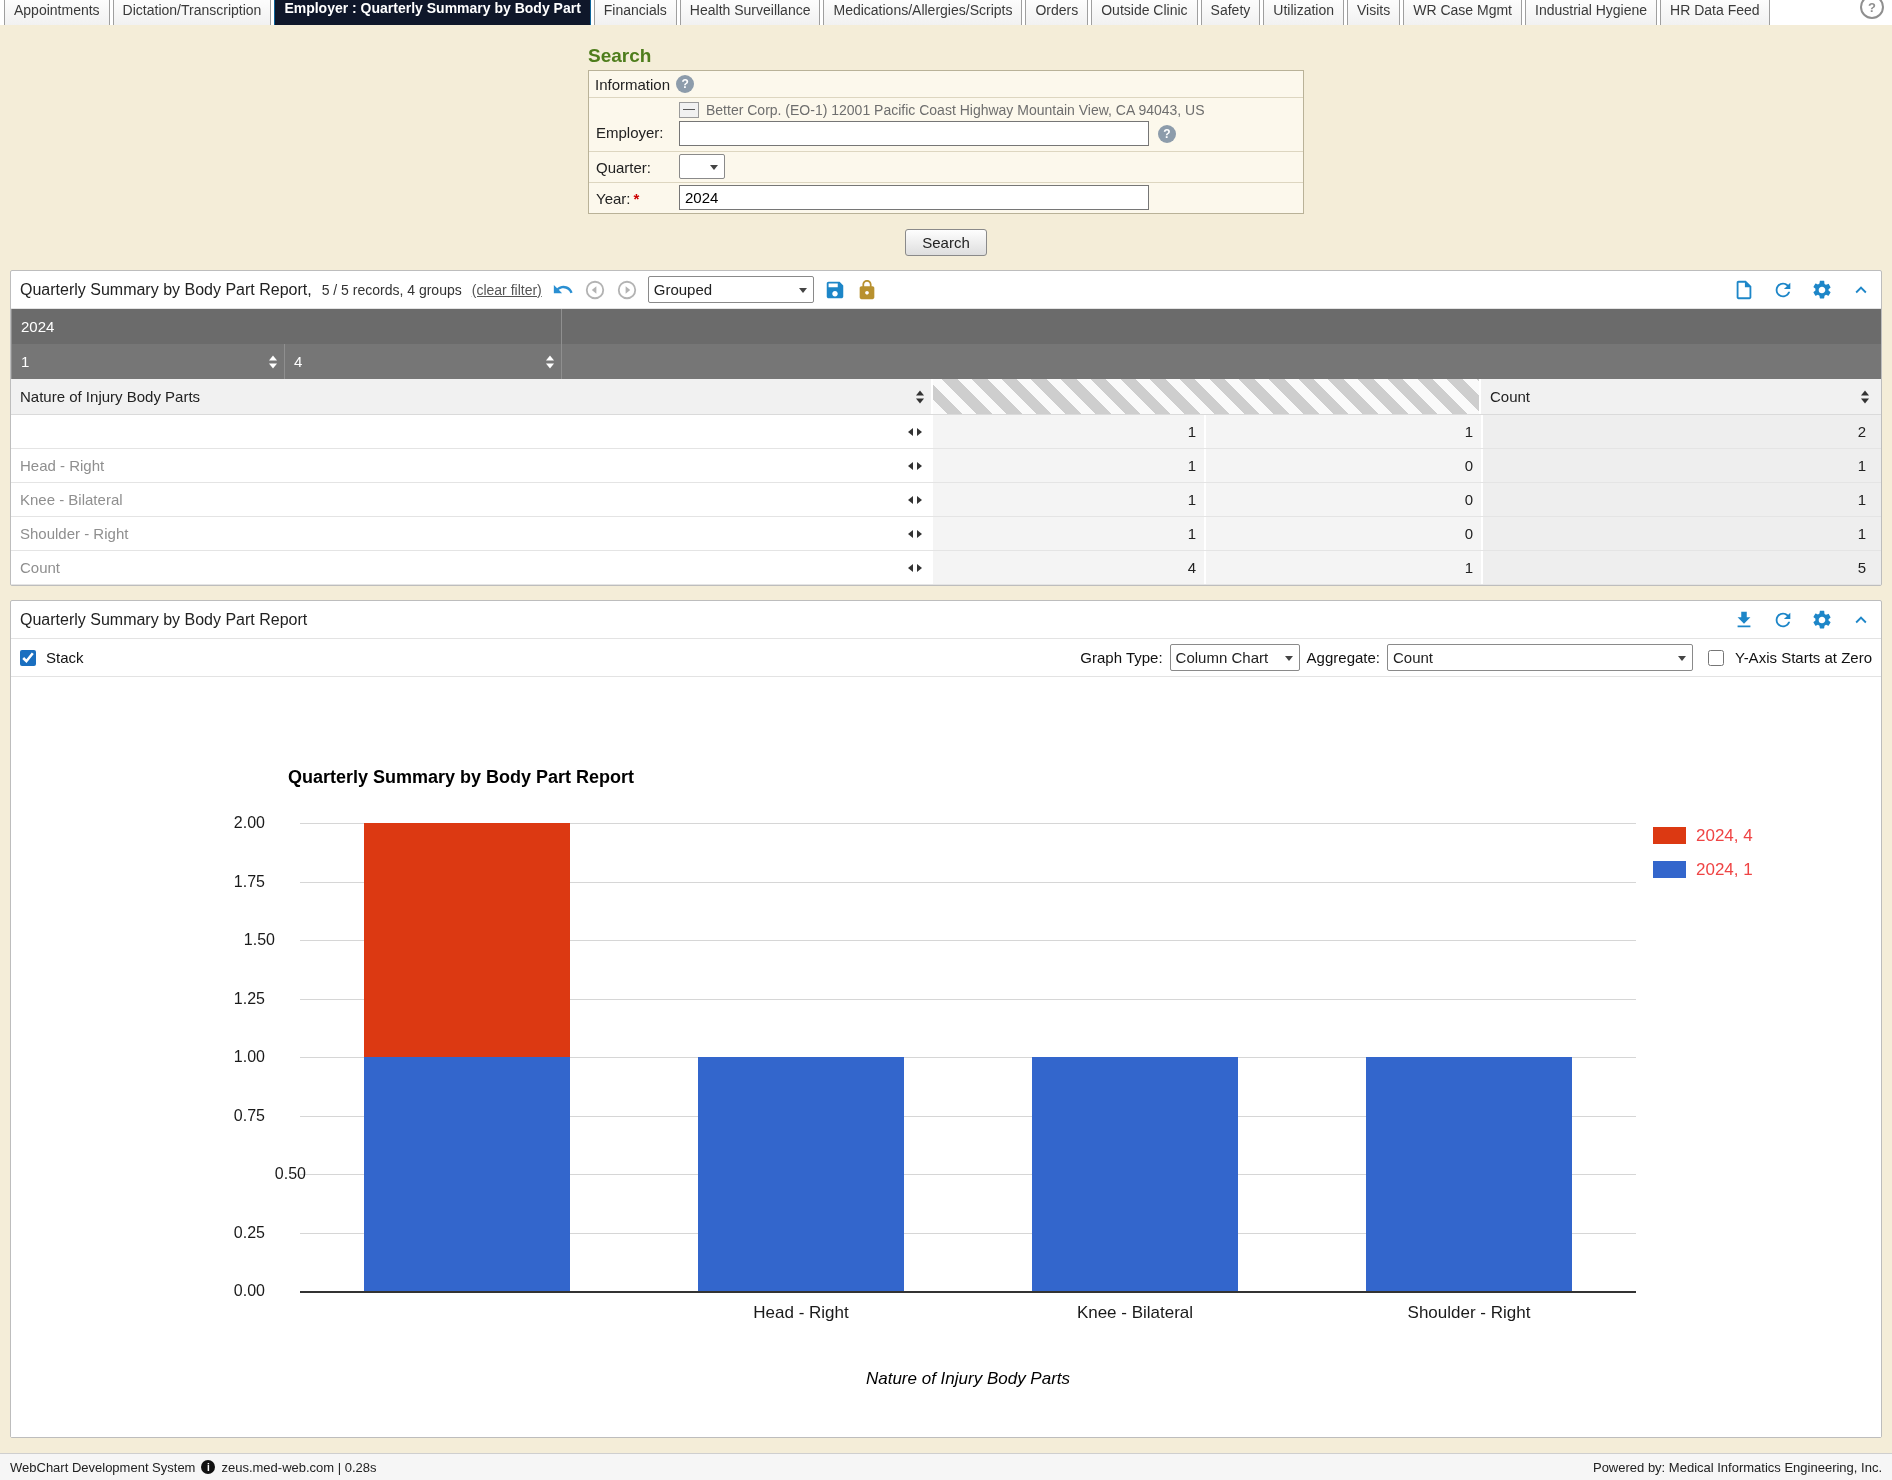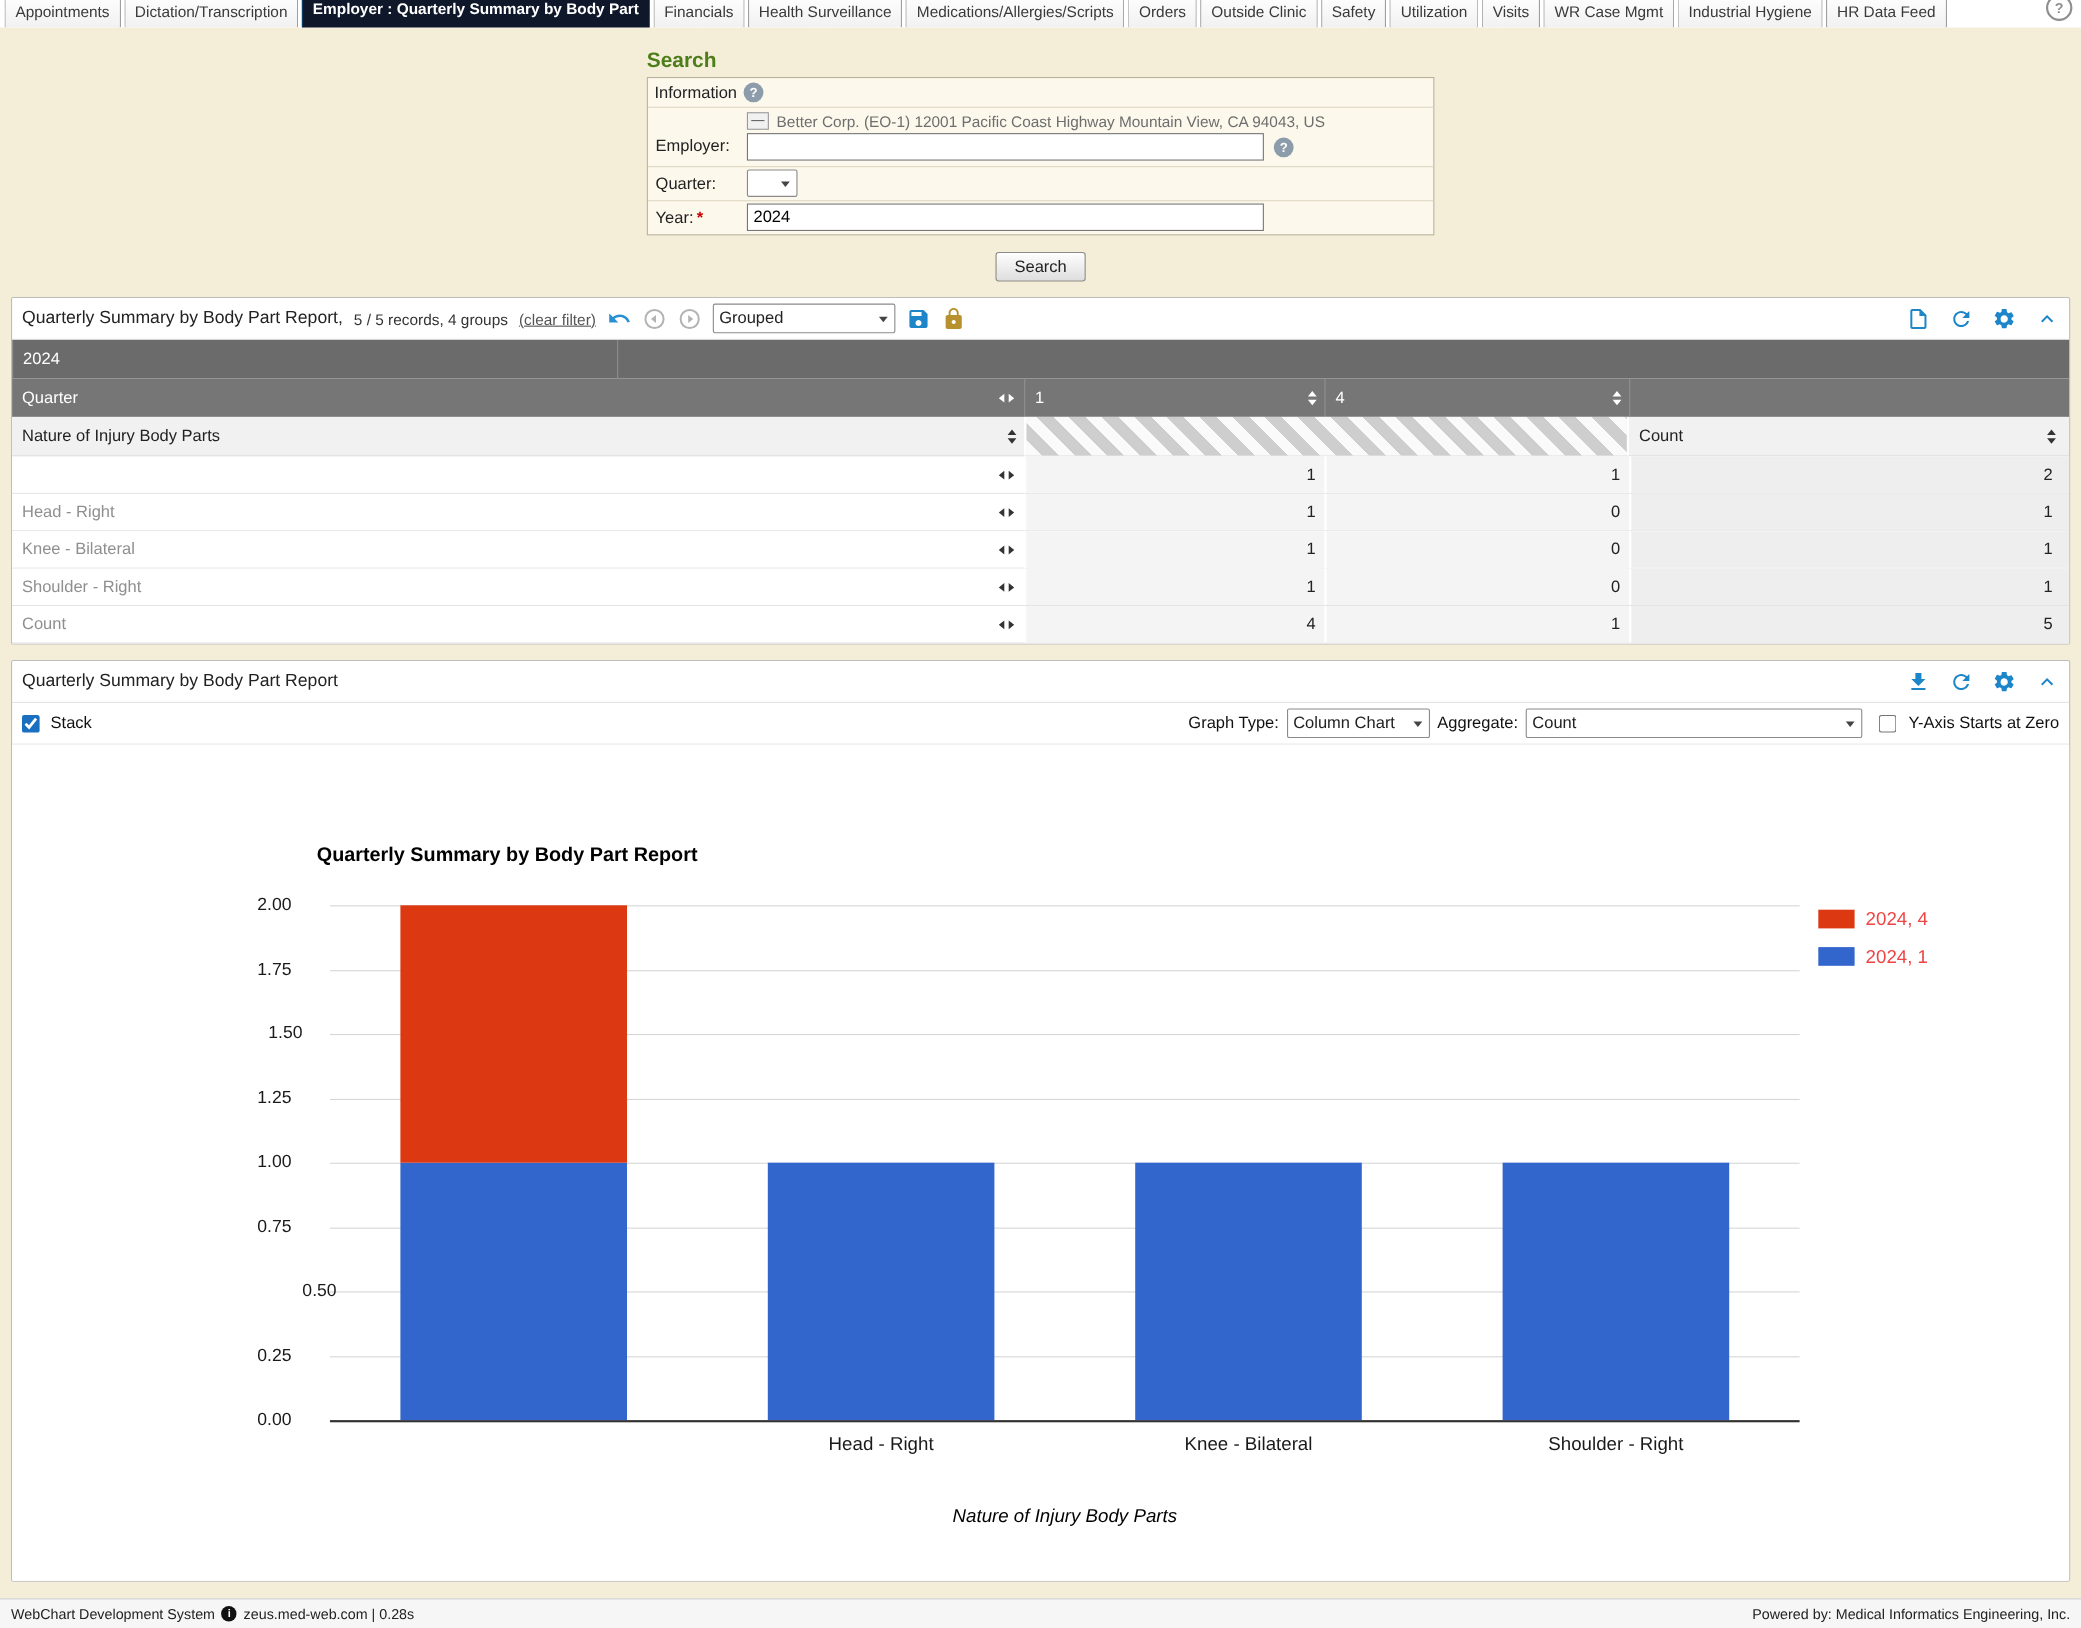--- a/index.html
+++ b/index.html
@@ -229,27 +229,20 @@
   </div>
 
   <div class="grid">
     <div class="grid-row hdr-row year-row">
       <div class="cell span-cell">
           <span>2024</span>
         </div>
       <div class="cell count-col"></div>
     </div>
     <div class="grid-row hdr-row quarter-row">
-      <div class="cell label-cell">
-          <span>Quarter</span>
-        <span class="colmove">
-            <i class="cl"></i>
-            <i class="cr"></i>
-          </span>
-        </div>
       <div class="cell q1">
           <span>1</span>
         <span class="sort">
             <i class="su"></i>
             <i class="sd"></i>
           </span>
         </div>
       <div class="cell q4">
           <span>4</span>
         <span class="sort">

